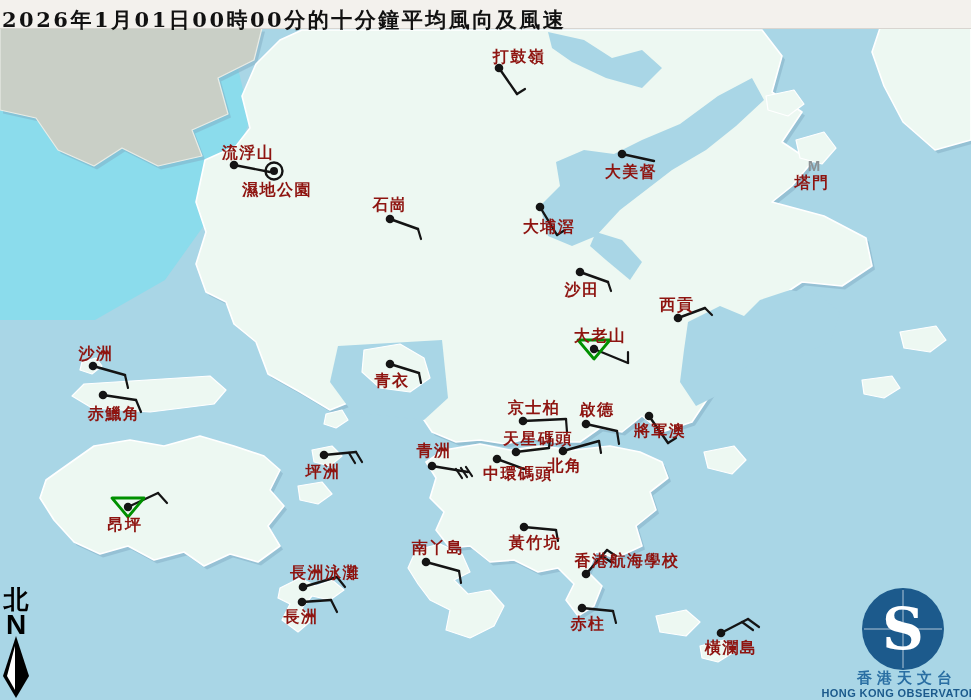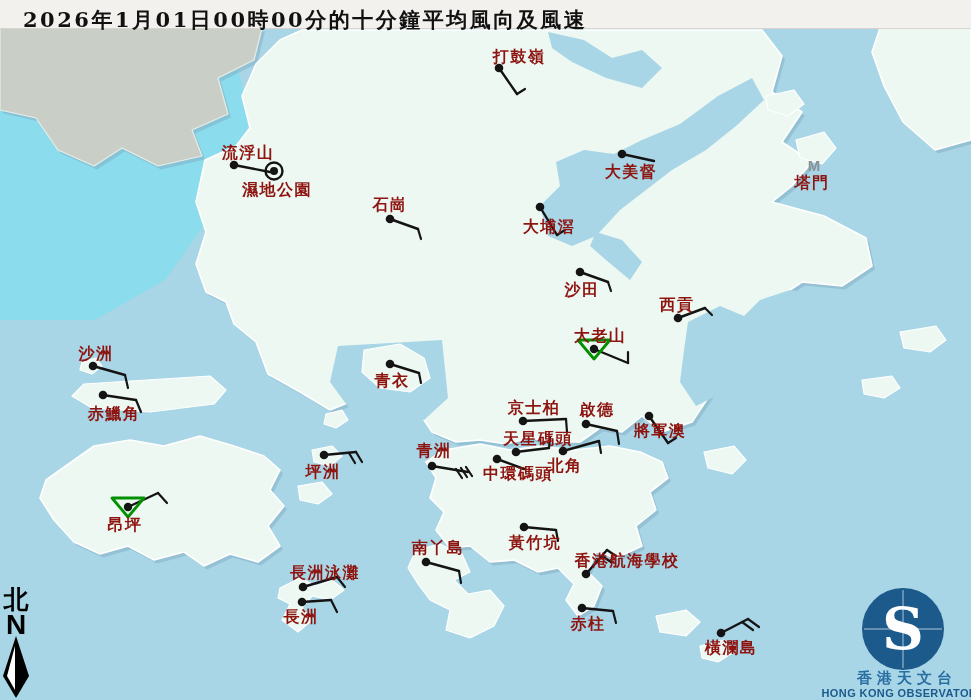--- a/index.html
+++ b/index.html
@@ -10,21 +10,21 @@
   }
   svg.map{position:absolute;left:0;top:0;}
   .title-bar{
     position:absolute;left:0;top:0;width:971px;height:28px;
     background:var(--titlebg,#f3f1ed);
     border-bottom:1px solid #d8d5d0;
     display:flex;align-items:center;z-index:5;
   }
   .title-bar span{
     font-size:21px;font-weight:600;color:var(--titlecol,#111);
-    letter-spacing:2.5px;padding-left:23px;white-space:nowrap;margin-top:12px;
+    letter-spacing:2.5px;padding-left:2px;white-space:nowrap;margin-top:12px;
   }
   .sea{fill:var(--sea);stroke:none;}
   .deepbay{fill:var(--deepbay);stroke:none;}
   .land{fill:var(--land);stroke:var(--landstroke);stroke-width:1.6;stroke-linejoin:round;}
   .sz{fill:var(--shenzhen);stroke:#e9ece6;stroke-width:1.2;stroke-linejoin:round;}
   .islet{fill:var(--land);stroke:var(--landstroke);stroke-width:1.2;stroke-linejoin:round;}
   .water{fill:var(--sea);stroke:none;}
   .st-label{
     font-family:"DejaVu Serif","Liberation Serif",serif;
     font-size:16px;font-weight:600;fill:var(--labelcol);

